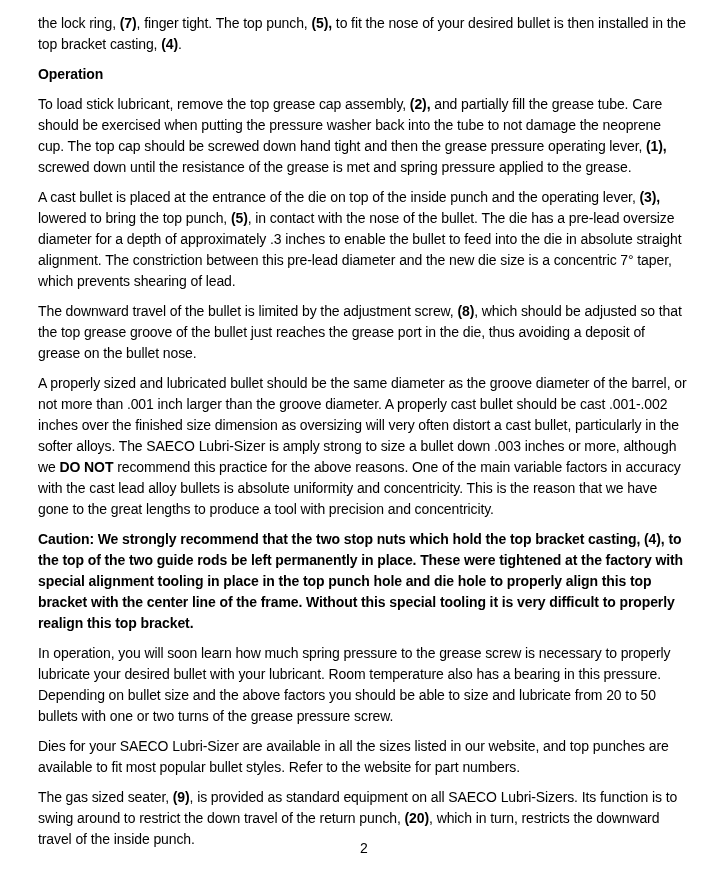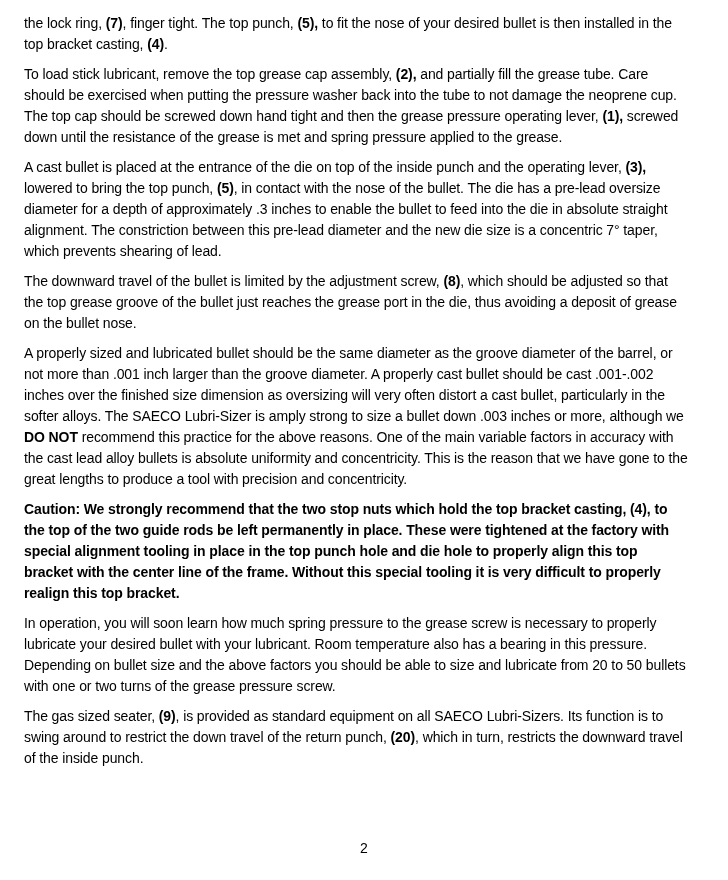--- a/index.html
+++ b/index.html
@@ -11,21 +11,21 @@
     font-family: "Liberation Sans", sans-serif;
     position: relative;
     overflow: hidden;
   }
   .page {
     position: absolute;
     top: 0; left: 0;
     width: 728px;
     height: 700px;
     box-sizing: border-box;
-    padding: 13px 39px 0 24px;
+    padding: 13px 39px 0 38px;
   }
   .para {
     margin: 0 0 9px 0;
     font-size: 14px;
     line-height: 21px;
     letter-spacing: -0.1px;
     text-align: left;
     color: #000000;
   }
   .para.heading { font-weight: bold; }
@@ -41,25 +41,27 @@
     line-height: 21px;
     color: #000000;
   }
 </style>
 </head>
 <body>
 
 <div class="page">
   <div>
       <p class="para body"><span>the lock ring, </span><span class="bold">(7)</span><span>, finger tight. The top punch,</span><span class="bold"> (5),</span><span> to fit the nose of your desired bullet is then installed in the top bracket casting, </span><span class="bold">(4)</span><span>.</span></p>
+      <p class="para heading"><span class="bold">Operation</span></p>
       <p class="para body"><span>To load stick lubricant, remove the top grease cap assembly, </span><span class="bold">(2),</span><span> and partially fill the grease tube. Care should be exercised when putting the pressure washer back into the tube to not damage the neoprene cup. The top cap should be screwed down hand tight and then the grease pressure operating lever, </span><span class="bold">(1),</span><span> screwed down until the resistance of the grease is met and spring pressure applied to the grease.</span></p>
       <p class="para body"><span>A cast bullet is placed at the entrance of the die on top of the inside punch and the operating lever, </span><span class="bold">(3),</span><span> lowered to bring the top punch, </span><span class="bold">(5)</span><span>, in contact with the nose of the bullet. The die has a pre-lead oversize diameter for a depth of approximately .3 inches to enable the bullet to feed into the die in absolute straight alignment. The constriction between this pre-lead diameter and the new die size is a concentric 7° taper, which prevents shearing of lead.</span></p>
       <p class="para body"><span>The downward travel of the bullet is limited by the adjustment screw, </span><span class="bold">(8)</span><span>, which should be adjusted so that the top grease groove of the bullet just reaches the grease port in the die, thus avoiding a deposit of grease on the bullet nose.</span></p>
       <p class="para body"><span>A properly sized and lubricated bullet should be the same diameter as the groove diameter of the barrel, or not more than .001 inch larger than the groove diameter. A properly cast bullet should be cast .001-.002 inches over the finished size dimension as oversizing will very often distort a cast bullet, particularly in the softer alloys. The SAECO Lubri-Sizer is amply strong to size a bullet down .003 inches or more, although we </span><span class="bold">DO NOT</span><span> recommend this practice for the above reasons. One of the main variable factors in accuracy with the cast lead alloy bullets is absolute uniformity and concentricity. This is the reason that we have gone to the great lengths to produce a tool with precision and concentricity.</span></p>
       <p class="para caution"><span class="bold">Caution: We strongly recommend that the two stop nuts which hold the top bracket casting, (4), to the top of the two guide rods be left permanently in place. These were tightened at the factory with special alignment tooling in place in the top punch hole and die hole to properly align this top bracket with the center line of the frame. Without this special tooling it is very difficult to properly realign this top bracket.</span></p>
       <p class="para body"><span>In operation, you will soon learn how much spring pressure to the grease screw is necessary to properly lubricate your desired bullet with your lubricant. Room temperature also has a bearing in this pressure. Depending on bullet size and the above factors you should be able to size and lubricate from 20 to 50 bullets with one or two turns of the grease pressure screw.</span></p>
+      <p class="para body"><span>Dies for your SAECO Lubri-Sizer are available in all the sizes listed in our website, and top punches are available to fit most popular bullet styles. Refer to the website for part numbers.</span></p>
       <p class="para body"><span>The gas sized seater, </span><span class="bold">(9)</span><span>, is provided as standard equipment on all SAECO Lubri-Sizers. Its function is to swing around to restrict the down travel of the return punch, </span><span class="bold">(20)</span><span>, which in turn, restricts the downward travel of the inside punch.</span></p>
     </div>
 </div>
 
 <div class="footer">
   <span>2</span>
 </div>
 
 </body></html>

